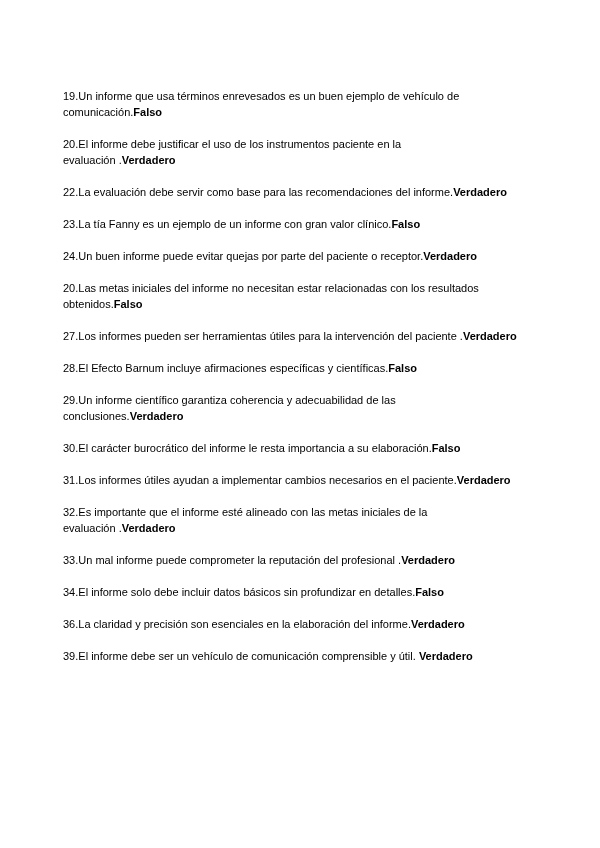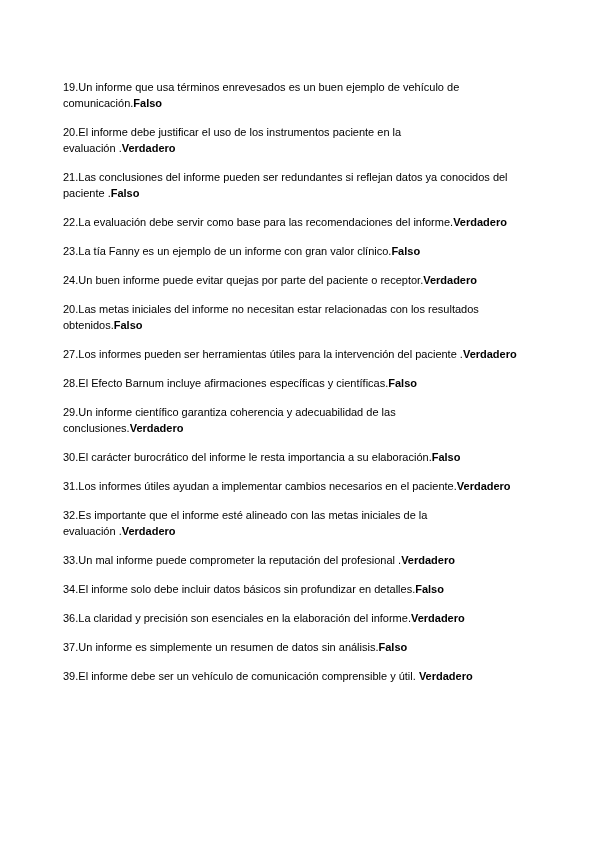--- a/index.html
+++ b/index.html
@@ -17,45 +17,43 @@
     width: 600px;
     height: 848px;
     padding: 72px 18px 0 63px;
     font-family: "Liberation Sans", "DejaVu Sans", sans-serif;
     font-size: 11px;
     line-height: 16px;
     color: #000000;
     background: #ffffff;
   }
   p.quiz-item {
-    margin: 7px 0 13px 0;
+    margin: 16px 0 13px 0;
     padding: 0;
   }
   .answer {
     font-weight: bold;
     text-align: right;
   }
 </style>
 </head>
 <body>
 
 <div class="page">
   <div id="quiz-list">
       <p class="quiz-item"><span>19.</span><span>Un informe que usa términos enrevesados es un buen ejemplo de vehículo de</span><br><span>comunicación.</span><b class="answer">Falso</b></p>
       <p class="quiz-item"><span>20.</span><span>El informe debe justificar el uso de los instrumentos paciente en la</span><br><span>evaluación .</span><b class="answer">Verdadero</b></p>
-      <p class="quiz-item"><span>21.</span><span>Las conclusiones del informe pueden ser redundantes si reflejan datos ya conocidos del</span><br><span>paciente .</span><b class="answer">Falso</b></p>
       <p class="quiz-item"><span>22.</span><span>La evaluación debe servir como base para las recomendaciones del informe.</span><b class="answer">Verdadero</b></p>
       <p class="quiz-item"><span>23.</span><span>La tía Fanny es un ejemplo de un informe con gran valor clínico.</span><b class="answer">Falso</b></p>
       <p class="quiz-item"><span>24.</span><span>Un buen informe puede evitar quejas por parte del paciente o receptor.</span><b class="answer">Verdadero</b></p>
       <p class="quiz-item"><span>20.</span><span>Las metas iniciales del informe no necesitan estar relacionadas con los resultados</span><br><span>obtenidos.</span><b class="answer">Falso</b></p>
       <p class="quiz-item"><span>27.</span><span>Los informes pueden ser herramientas útiles para la intervención del paciente .</span><b class="answer">Verdadero</b></p>
       <p class="quiz-item"><span>28.</span><span>El Efecto Barnum incluye afirmaciones específicas y científicas.</span><b class="answer">Falso</b></p>
       <p class="quiz-item"><span>29.</span><span>Un informe científico garantiza coherencia y adecuabilidad de las</span><br><span>conclusiones.</span><b class="answer">Verdadero</b></p>
       <p class="quiz-item"><span>30.</span><span>El carácter burocrático del informe le resta importancia a su elaboración.</span><b class="answer">Falso</b></p>
       <p class="quiz-item"><span>31.</span><span>Los informes útiles ayudan a implementar cambios necesarios en el paciente.</span><b class="answer">Verdadero</b></p>
       <p class="quiz-item"><span>32.</span><span>Es importante que el informe esté alineado con las metas iniciales de la</span><br><span>evaluación .</span><b class="answer">Verdadero</b></p>
       <p class="quiz-item"><span>33.</span><span>Un mal informe puede comprometer la reputación del profesional .</span><b class="answer">Verdadero</b></p>
       <p class="quiz-item"><span>34.</span><span>El informe solo debe incluir datos básicos sin profundizar en detalles.</span><b class="answer">Falso</b></p>
       <p class="quiz-item"><span>36.</span><span>La claridad y precisión son esenciales en la elaboración del informe.</span><b class="answer">Verdadero</b></p>
-      <p class="quiz-item"><span>37.</span><span>Un informe es simplemente un resumen de datos sin análisis.</span><b class="answer">Falso</b></p>
       <p class="quiz-item"><span>39.</span><span>El informe debe ser un vehículo de comunicación comprensible y útil. </span><b class="answer">Verdadero</b></p>
     </div>
 </div>
 
 </body></html>

